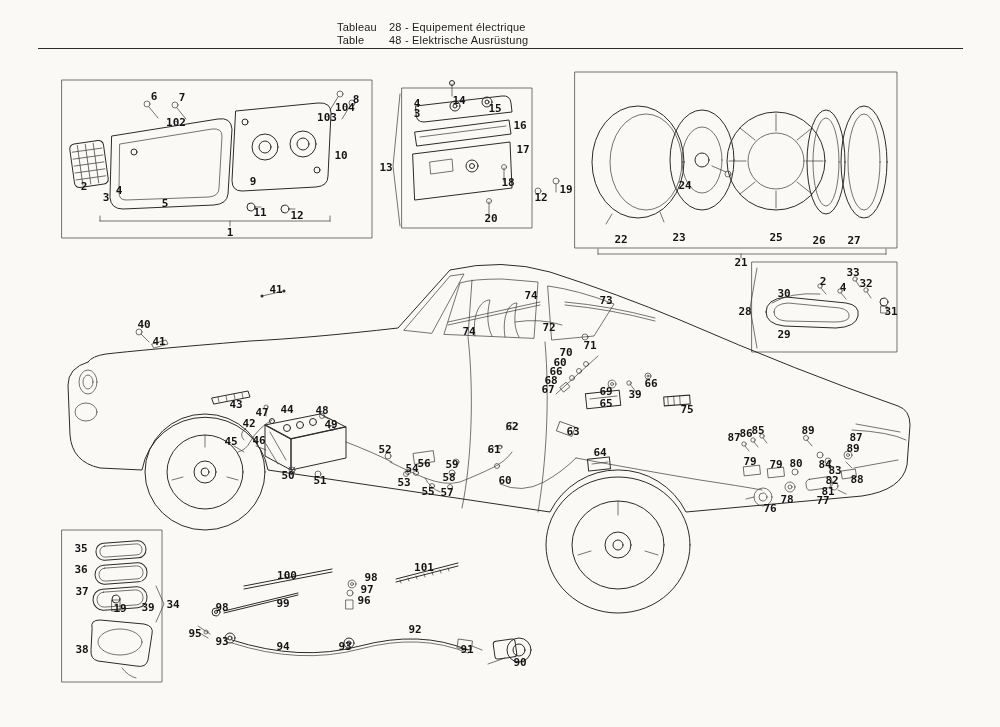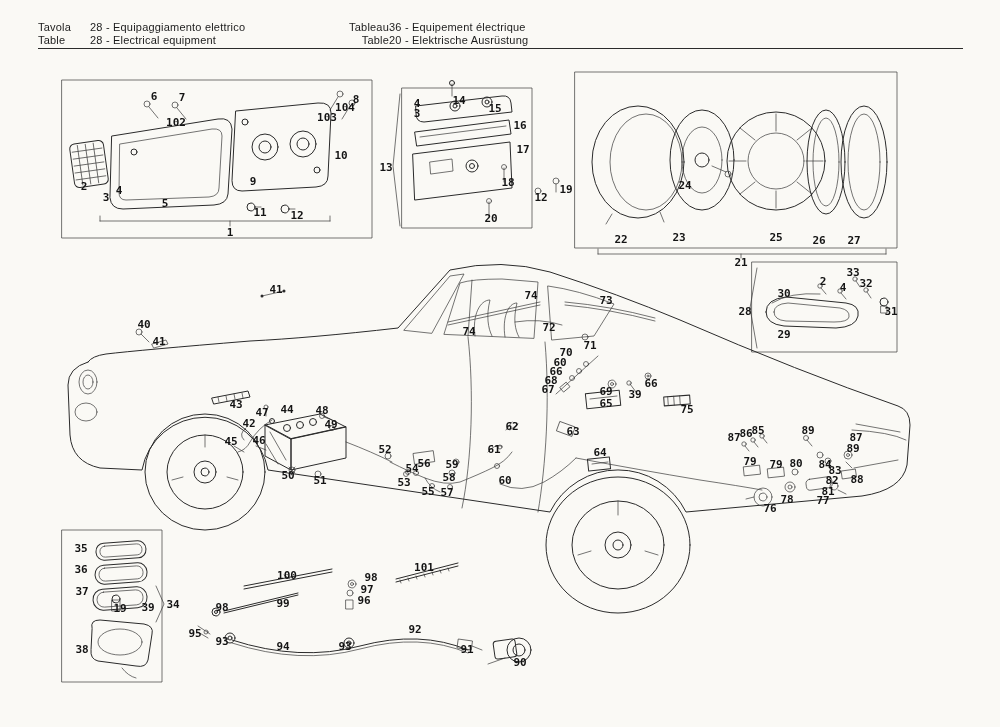--- a/index.html
+++ b/index.html
@@ -1,55 +1,45 @@
 <!DOCTYPE html>
 <html><head>
 <meta charset="utf-8">
 <style>
   html,body{margin:0;padding:0;background:#e8e6e0;}
   .page{position:relative;width:1000px;height:727px;background:#faf9f5;overflow:hidden;
         font-family:"Liberation Sans",sans-serif;color:#1c1c1c;}
   .header-block{position:absolute;top:21px;font-size:11px;line-height:13px;letter-spacing:.2px;}
   .header-block-left{left:38px;}
-  .header-block-right{left:337px;text-align:right;}
+  .header-block-right{left:337px;}
   .hrow{display:flex;}
   .hlabel{width:52px;}
   .hvalue{white-space:pre;}
   .header-rule{position:absolute;left:38px;top:48px;width:925px;border-top:1.3px solid #2b2b2b;}
   svg.diagram{position:absolute;left:0;top:0;}
   .ink{stroke:#2b2b2b;fill:none;stroke-width:1;stroke-linecap:round;stroke-linejoin:round;}
   .thin{stroke:#3a3a3a;fill:none;stroke-width:.7;stroke-linecap:round;}
   .dot{fill:#2b2b2b;stroke:none;}
   .part-num{font-family:"DejaVu Sans Mono",monospace;font-size:11px;font-weight:bold;
             fill:#141414;text-anchor:middle;dominant-baseline:central;stroke:none;}
 </style>
 </head>
 <body>
 
 <div class="page">
 
-  <div class="header-block header-block-left">
+
+  <div class="header-block header-block-right">
     <div class="hrow">
-      <span class="hlabel">Tavola</span>
-      <span class="hvalue">28 - Equipaggiamento elettrico</span>
+      <span class="hlabel">Tableau</span>
+      <span class="hvalue">28 - Equipement électrique</span>
     </div>
     <div class="hrow">
       <span class="hlabel">Table</span>
-      <span class="hvalue">28 - Electrical equipment</span>
-    </div>
-  </div>
-
-  <div class="header-block header-block-right">
-    <div class="hrow">
-      <span class="hlabel">Tableau</span>
-      <span class="hvalue">36 - Equipement électrique</span>
-    </div>
-    <div class="hrow">
-      <span class="hlabel">Table</span>
-      <span class="hvalue">20 - Elektrische Ausrüstung</span>
+      <span class="hvalue">48 - Elektrische Ausrüstung</span>
     </div>
   </div>
 
   <div class="header-rule"></div>
 
   <svg class="diagram" width="1000" height="727" viewBox="0 0 1000 727">
 
     <g class="ink">
       <rect x="62" y="80" width="310" height="158" class="thin"></rect>
 

